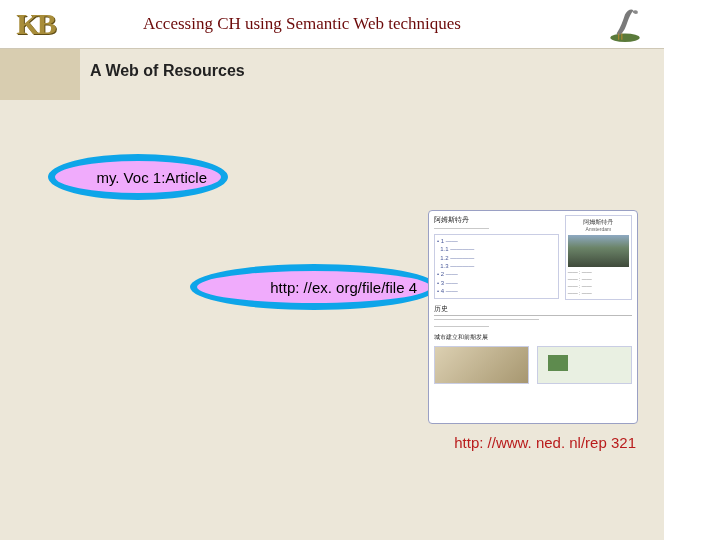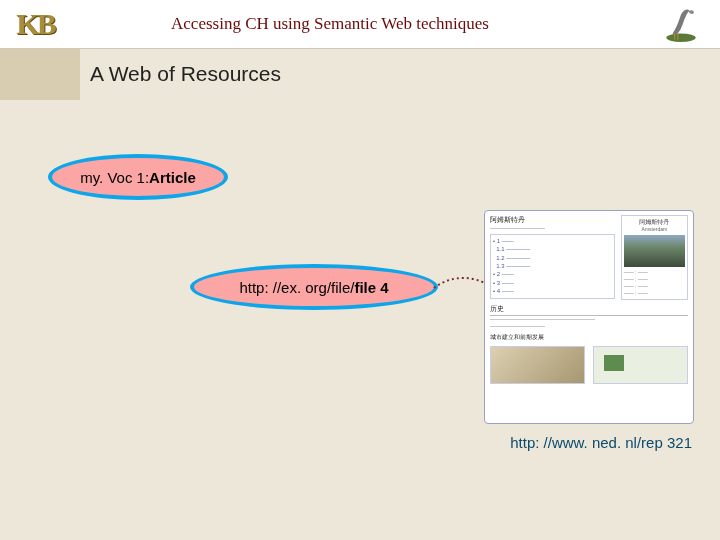--- a/index.html
+++ b/index.html
@@ -5,21 +5,21 @@
   html, body {
     margin: 0;
     padding: 0;
     width: 720px;
     height: 540px;
     font-family: Verdana, Geneva, sans-serif;
     overflow: hidden;
   }
   .page {
     position: relative;
-    width: 720px;
+    width: 664px;
     height: 540px;
     background: #ece7d9;
   }
   .header {
     position: absolute;
     top: 0;
     left: 0;
     right: 0;
     height: 48px;
     background: #ffffff;
@@ -63,43 +63,43 @@
     position: absolute;
     top: 2px;
     right: 18px;
     width: 42px;
     height: 42px;
   }
   .slide-title {
     position: absolute;
     top: 62px;
     left: 90px;
-    font-size: 21px;
-    font-weight: normal;
+    font-size: 16px;
+    font-weight: bold;
     color: #222;
   }
 
   .bubble {
     position: absolute;
-    border: 4px solid #0ea5e9;
+    border: 7px solid #0ea5e9;
     border-radius: 50%;
-    background: #fca5a5;
+    background: #f0abfc;
     display: flex;
     align-items: center;
-    justify-content: center;
+    justify-content: flex-end;
     font-size: 15px;
     color: #000;
     padding: 0 14px;
     box-sizing: border-box;
   }
   .b1 { top: 154px; left: 48px;  width: 180px; height: 46px; }
   .b2 { top: 264px; left: 190px; width: 248px; height: 46px; }
   .b3 { top: 372px; left: 26px;  width: 232px; height: 46px; }
 
-  .strong { font-weight: bold; }
+  .strong { font-weight: normal; }
 
   .wiki-thumb {
     position: absolute;
     top: 210px;
     right: 26px;
     width: 210px;
     height: 214px;
     background: #ffffff;
     border: 1px solid #9aa0c4;
     border-radius: 4px;
@@ -164,21 +164,21 @@
     top:8px; left:10px;
     width:20px; height:16px;
     background:#5e8b4e;
   }
 
   .caption {
     position: absolute;
     top: 434px;
     right: 28px;
     font-size: 15px;
-    color: #0c4a6e;
+    color: #b91c1c;
   }
 
   .curve {
     position: absolute;
     pointer-events: none;
   }
 </style>
 </head>
 <body>
 

